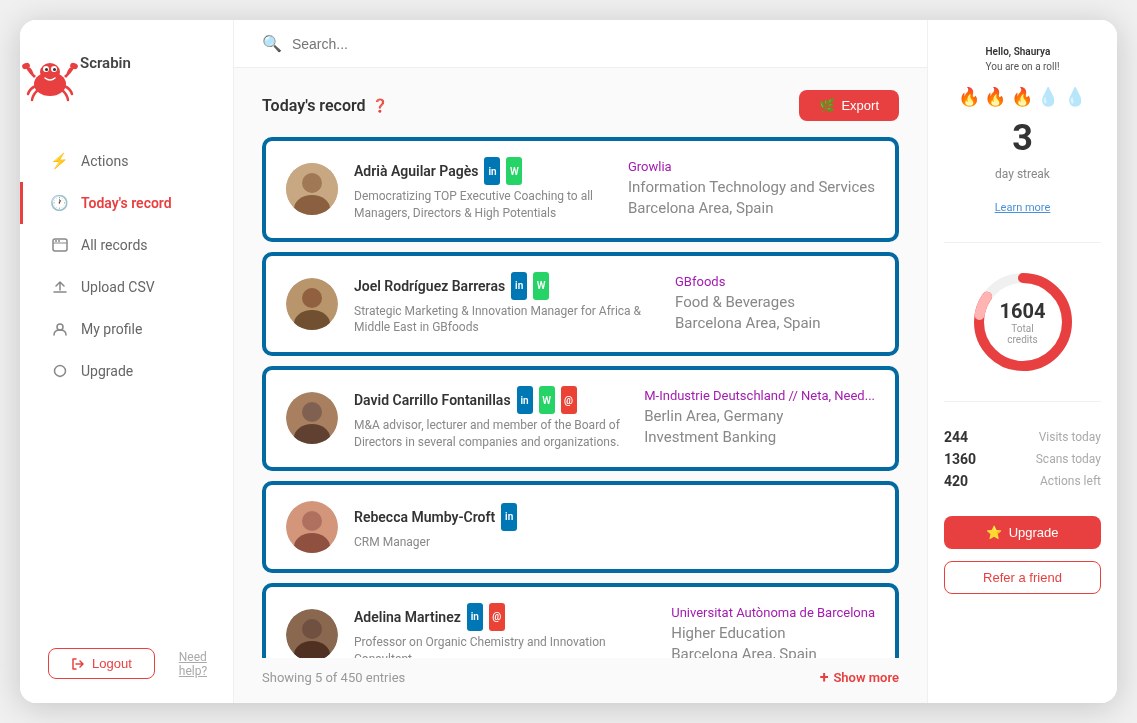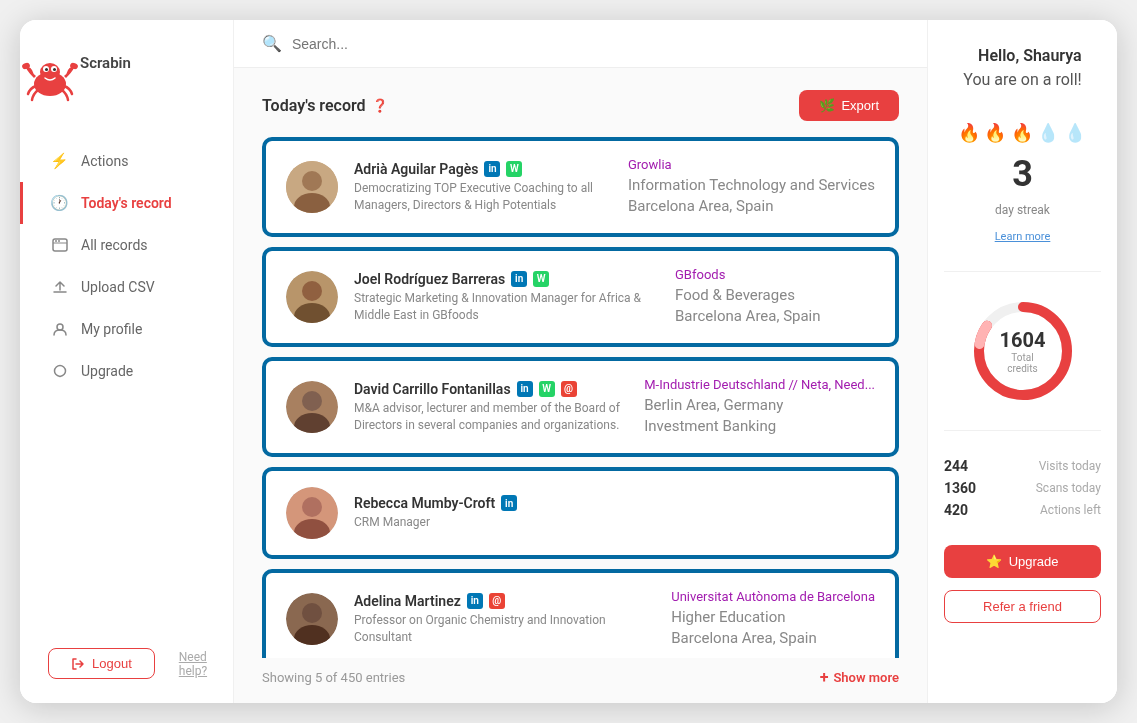--- a/index.html
+++ b/index.html
@@ -212,21 +212,21 @@
       display: block;
       margin-bottom: 3px;
     }
     .company-industry {
       font-size: 15px;
       color: #888;
       line-height: 1.4;
     }
     .badge {
       width: 16px;
-      height: 16px;
+      height: 28px;
       border-radius: 3px;
       display: inline-flex;
       align-items: center;
       justify-content: center;
       font-size: 10px;
     }
     .badge-linkedin { background: #0077b5; color: #fff; }
     .badge-whatsapp { background: #25d366; color: #fff; }
     .badge-email { background: #ea4335; color: #fff; }
     .records-footer {
@@ -251,41 +251,41 @@
       background: #fff;
       border-left: 1px solid #f0f0f0;
       display: flex;
       flex-direction: column;
       align-items: center;
       padding: 24px 16px 20px;
       flex-shrink: 0;
       gap: 8px;
     }
     .greeting {
-      text-align: right;
-      font-size: 16px;
+      text-align: left;
+      font-size: 10px;
       color: #555;
       line-height: 1.5;
-      margin-bottom: 18px;
+      margin-bottom: 0;
     }
     .streak-icons {
       display: flex;
       gap: 4px;
       font-size: 18px;
       margin: 4px 0 2px;
     }
     .streak-number {
       font-size: 36px;
       font-weight: 700;
       color: #333;
     }
     .streak-label {
       font-size: 12px;
       color: #888;
-      margin-bottom: 5px;
+      margin-bottom: 12px;
     }
     .learn-more {
       font-size: 11px;
       color: #4a90d9;
       text-decoration: underline;
       cursor: pointer;
       margin-bottom: 12px;
     }
     .credits-circle {
       position: relative;

